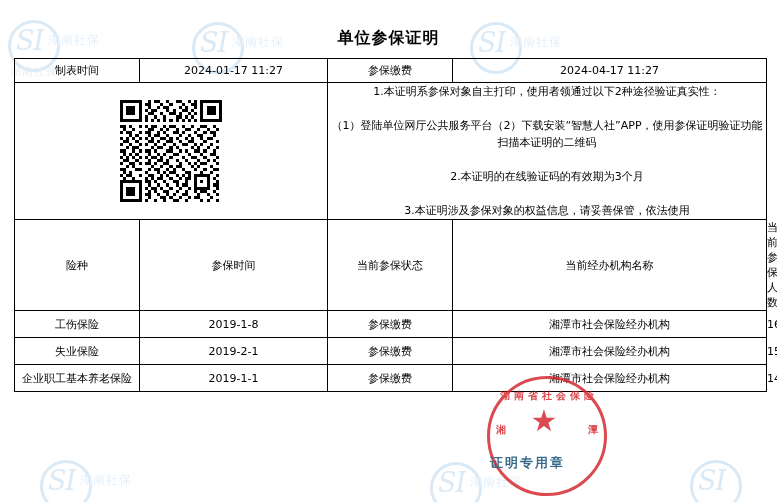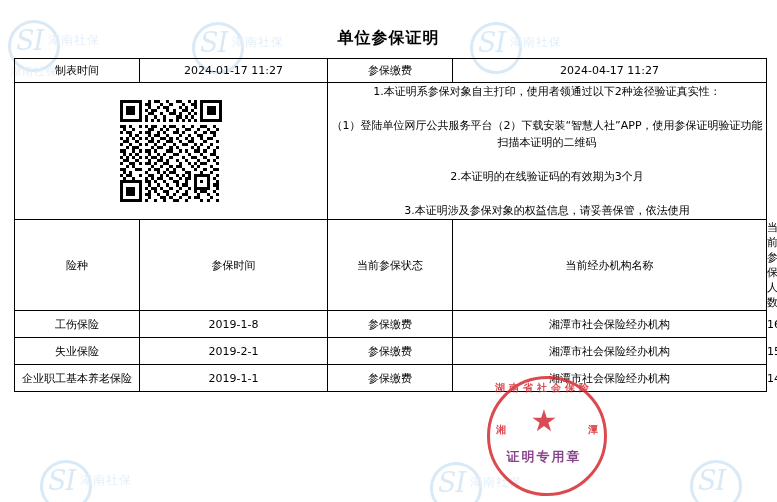--- a/index.html
+++ b/index.html
@@ -148,39 +148,38 @@
     position: absolute;
     left: 0;
     width: 108px;
     text-align: center;
     color: #d3232a;
     font-family: "DejaVu Serif", "Liberation Serif", serif;
     font-weight: bold;
     font-size: 10px;
     letter-spacing: 4px;
   }
-  .stamp .arc-top { top: 2px; }
+  .stamp .arc-top { top: 10px; text-align: right; }
   .stamp .star {
     position: absolute;
     left: 39px;
     top: 27px;
     width: 30px;
     height: 30px;
     color: #d3232a;
     font-size: 30px;
     line-height: 30px;
     text-align: center;
   }
   .stamp .center-text {
     position: absolute;
     left: 0;
-    top: 69px;
+    top: 75px;
     width: 108px;
-    text-align: center;
-    color: #701a75;
+    color: #0c4a6e;
     font-family: "DejaVu Serif", "Liberation Serif", serif;
     font-weight: bold;
     font-size: 13px;
     letter-spacing: 2px;
   }
   .stamp .side-l, .stamp .side-r {
     position: absolute;
     top: 44px;
     color: #d3232a;
     font-size: 10px;

